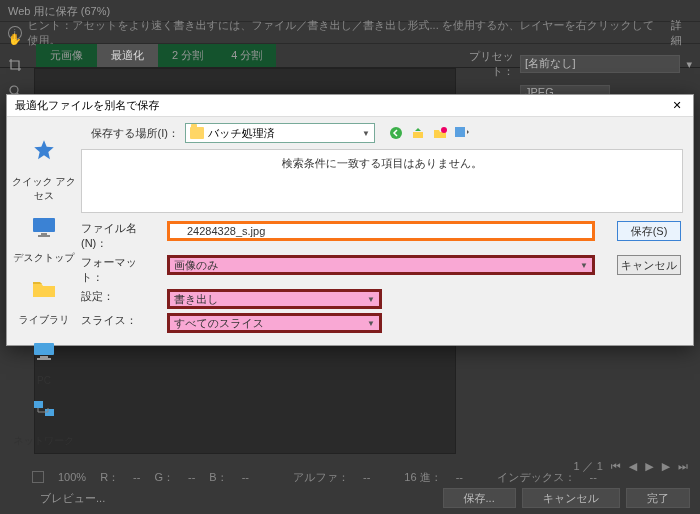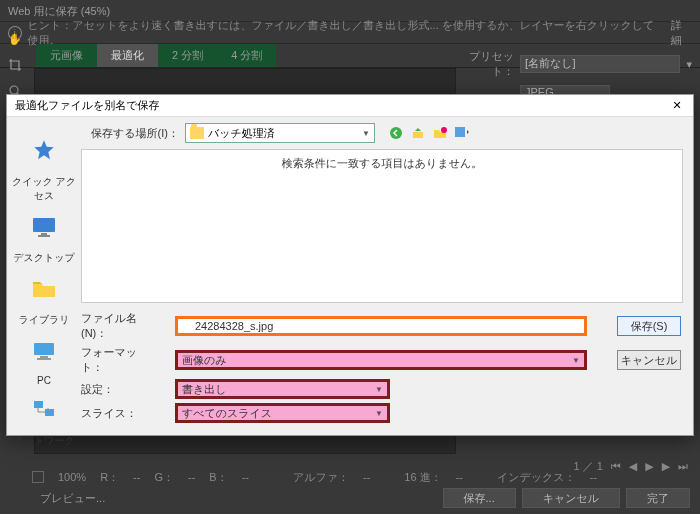--- a/index.html
+++ b/index.html
@@ -21,56 +21,56 @@
 .canvas-area{position:absolute;left:34px;top:68px;right:244px;bottom:60px;background:#2a2a2a;border:1px solid #222}
 .bottom-info{position:absolute;left:40px;bottom:46px;color:#888;font-size:10px;line-height:14px}
 .bottom-info2{position:absolute;right:12px;bottom:56px;color:#888;font-size:10px}
 .bottom-info3{position:absolute;right:12px;bottom:40px;color:#888;display:flex;align-items:center;gap:8px}
 .bottom-strip{position:absolute;left:26px;right:8px;bottom:28px;height:18px;display:flex;align-items:center;gap:14px;color:#888;font-size:10px;padding-left:6px}
 .bottom-strip .sq{width:12px;height:12px;border:1px solid #666}
 .bottom-buttons{position:absolute;right:10px;bottom:6px;display:flex;gap:6px}
 .bb{background:#4a4a4a;border:1px solid #555;color:#bbb;padding:2px 20px;height:20px}
 .preview-link{position:absolute;left:40px;bottom:8px;color:#999}
 
-.dialog{position:absolute;left:6px;top:94px;width:688px;height:342px;background:#f0f0f0;border:1px solid #999;box-shadow:0 4px 20px rgba(0,0,0,.5)}
+.dialog{position:absolute;left:6px;top:94px;width:688px;height:252px;background:#f0f0f0;border:1px solid #999;box-shadow:0 4px 20px rgba(0,0,0,.5)}
 .dlg-title{background:#fff;height:22px;padding:3px 8px;display:flex;align-items:center;border-bottom:1px solid #ddd}
 .dlg-close{margin-left:auto;width:16px;height:16px;display:flex;align-items:center;justify-content:center;cursor:pointer}
 .dlg-body{display:flex;height:calc(100% - 22px)}
 .sidebar{width:74px;background:#f0f0f0;display:flex;flex-direction:column;align-items:center;padding-top:20px;gap:10px}
 .sb-item{display:flex;flex-direction:column;align-items:center;gap:10px;width:100%;cursor:pointer}
 .sb-icon{width:28px;height:28px;display:flex;align-items:center;justify-content:center}
 .sb-label{font-size:10px;color:#333;text-align:center}
 .main{flex:1;display:flex;flex-direction:column}
 .loc-row{display:flex;align-items:center;gap:6px;padding:6px 10px}
 .loc-label{font-size:11px;color:#333}
 .loc-select{flex:0 0 190px;height:20px;border:1px solid #7a9;background:#fff;display:flex;align-items:center;padding:0 4px;gap:4px}
 .folder-icon{width:14px;height:12px;background:#ffd666;border-radius:1px;position:relative}
 .folder-icon::before{content:"";position:absolute;top:-3px;left:1px;width:6px;height:3px;background:#ffd666;border-radius:1px 1px 0 0}
 .loc-select .dd{margin-left:auto;font-size:8px;color:#555}
 .tb-icons{display:flex;gap:4px;margin-left:6px}
 .tb-ic{width:18px;height:18px;display:flex;align-items:center;justify-content:center;border-radius:2px}
 .file-list{flex:1;background:#fff;margin:0 10px 6px 0;border:1px solid #ccc;display:flex;align-items:flex-start;justify-content:center;padding-top:6px;color:#333}
 .form{padding:2px 10px 8px 0}
-.frow{display:flex;align-items:center;gap:24px;margin-bottom:4px}
+.frow{display:flex;gap:16px;margin-bottom:4px}
 .flabel{width:70px;text-align:left;color:#333}
 .finput{flex:1;height:20px;border:3px solid #f97316;background:#fff;padding:0 17px;color:#333}
 .fselect{height:20px;border:3px solid #7f1d1d;background:#f9a8d4;padding:0 4px;color:#333;display:flex;align-items:center}
 .fselect .dd{margin-left:auto;font-size:8px;color:#555}
 .fselect.wide{flex:1}
 .fselect.narrow{width:215px}
 .btn{width:64px;height:20px;border:1px solid #888;background:#e8e8e8;color:#333;text-align:center;line-height:18px;cursor:pointer}
 .btn.primary{border:1px solid #3b82d4;background:#eaf3fd}
 .right-btns{display:flex;flex-direction:column;gap:4px;width:66px;margin-left:6px}
 svg{display:block}
 </style>
 </head>
 <body>
 
 <div class="app-bg">
-  <div class="title-bar">Web 用に保存 (45%)</div>
+  <div class="title-bar">Web 用に保存 (67%)</div>
 
   <div class="tools">
     <div class="tool">✋</div>
     <div class="tool">
         <svg width="14" height="14" viewBox="0 0 14 14">
           <path d="M3 1v10h10M1 3h10v10" stroke="#999" fill="none" stroke-width="1.2"></path>
         </svg>
       </div>
     <div class="tool">
         <svg width="14" height="14" viewBox="0 0 14 14">

